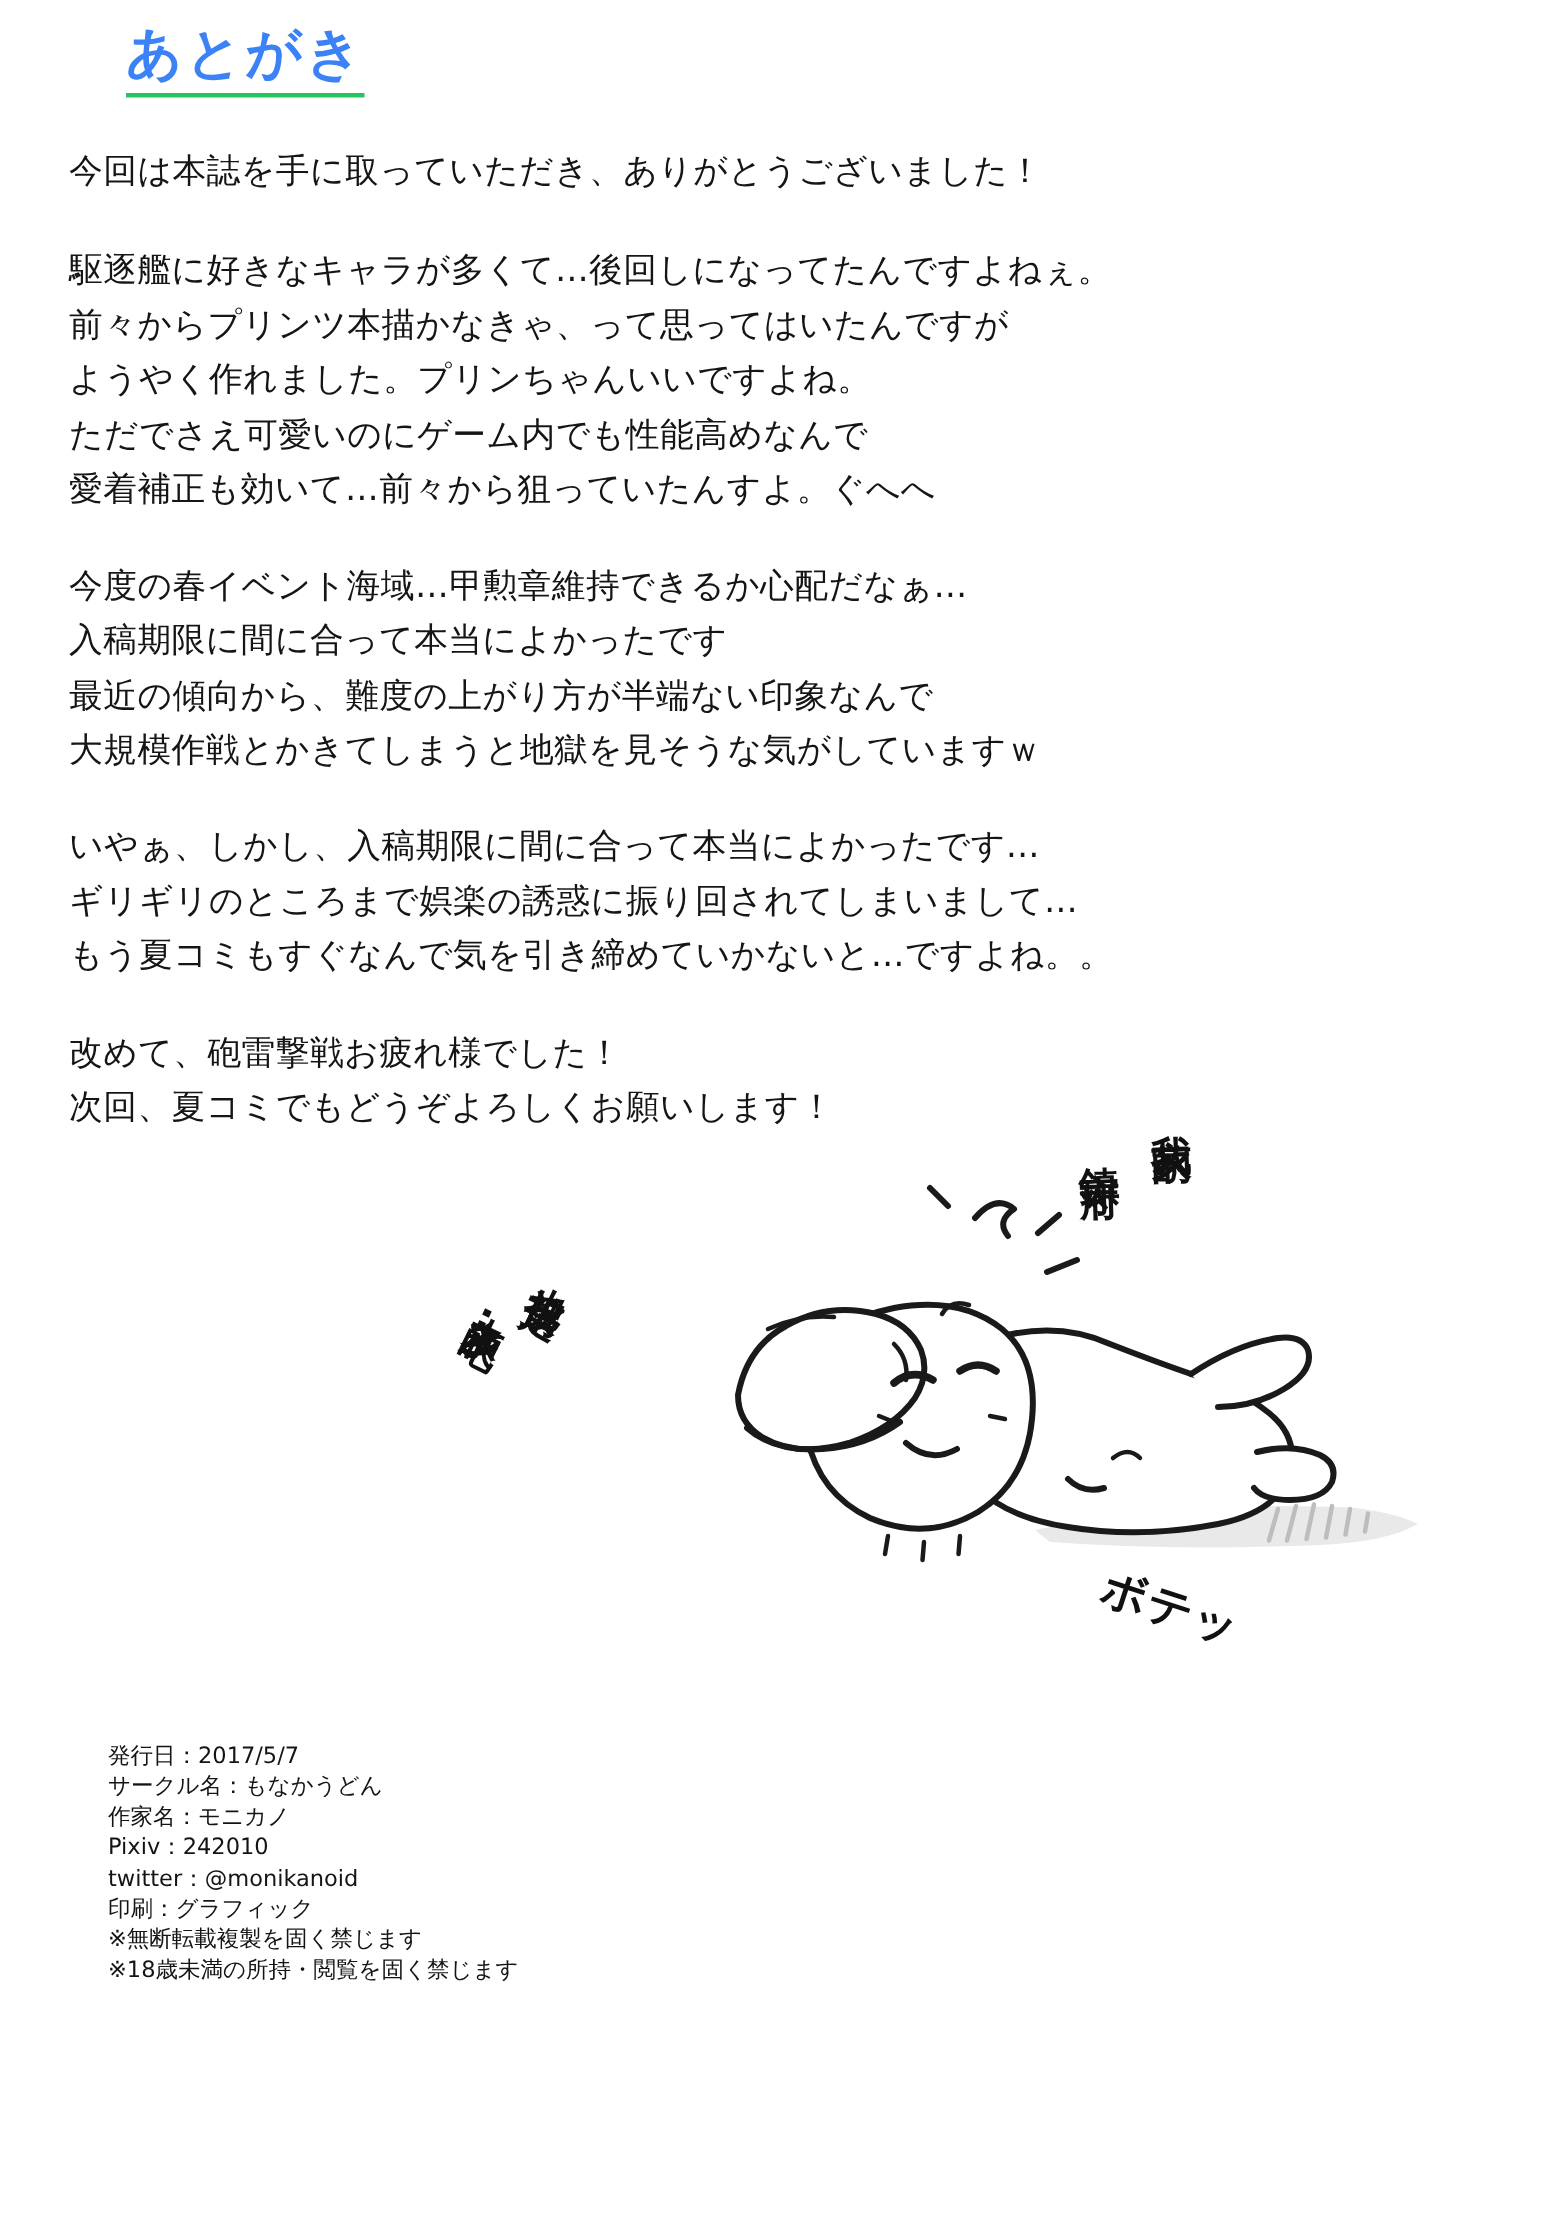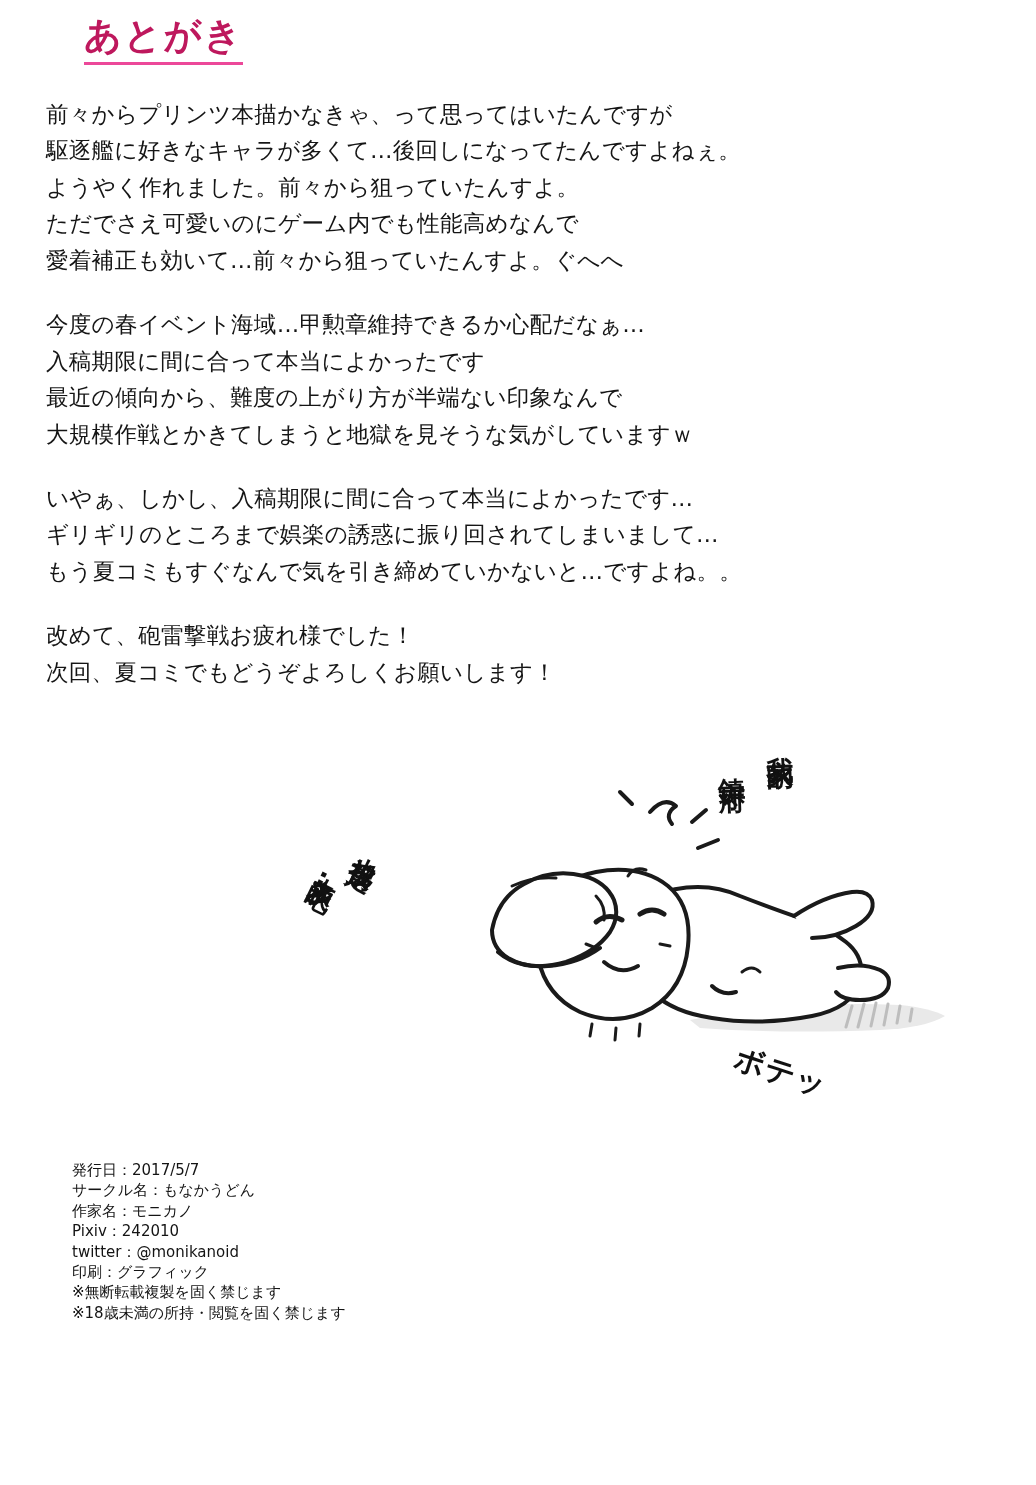--- a/index.html
+++ b/index.html
@@ -22,22 +22,22 @@
   }
 
   
   .afterword-title {
     position: absolute;
     left: 84px;
     top: 14px;
     font-size: 37px;
     font-weight: bold;
     letter-spacing: 2px;
-    color: #be185d;
-    border-bottom: 3px solid #ec4899;
+    color: #3b82f6;
+    border-bottom: 3px solid #22c55e;
     padding-bottom: 4px;
     line-height: 1.2;
     white-space: nowrap;
   }
 
   
   .body-block {
     position: absolute;
     left: 46px;
     top: 96px;
@@ -132,25 +132,28 @@
 </style>
 </head>
 <body>
 
 <div class="page">
 
   <div class="afterword-title">あとがき</div>
 
   <div class="body-block">
 
-
-    <p class="para">
+    <p class="para first">
+      <span class="line">今回は本誌を手に取っていただき、ありがとうございました！</span>
+    </p>
+
+    <p class="para">
+      <span class="line">駆逐艦に好きなキャラが多くて…後回しになってたんですよねぇ。</span>
       <span class="line">前々からプリンツ本描かなきゃ、って思ってはいたんですが</span>
-      <span class="line">駆逐艦に好きなキャラが多くて…後回しになってたんですよねぇ。</span>
-      <span class="line">ようやく作れました。前々から狙っていたんすよ。</span>
+      <span class="line">ようやく作れました。プリンちゃんいいですよね。</span>
       <span class="line">ただでさえ可愛いのにゲーム内でも性能高めなんで</span>
       <span class="line">愛着補正も効いて…前々から狙っていたんすよ。ぐへへ</span>
     </p>
 
     <p class="para">
       <span class="line">今度の春イベント海域…甲勲章維持できるか心配だなぁ…</span>
       <span class="line">入稿期限に間に合って本当によかったです</span>
       <span class="line">最近の傾向から、難度の上がり方が半端ない印象なんで</span>
       <span class="line">大規模作戦とかきてしまうと地獄を見そうな気がしていますｗ</span>
     </p>

